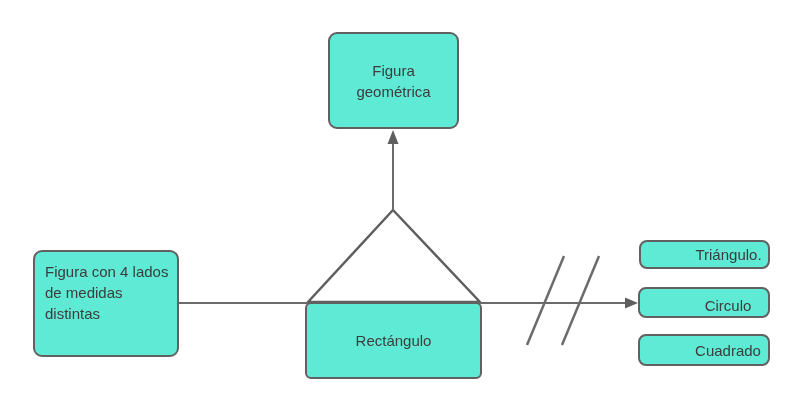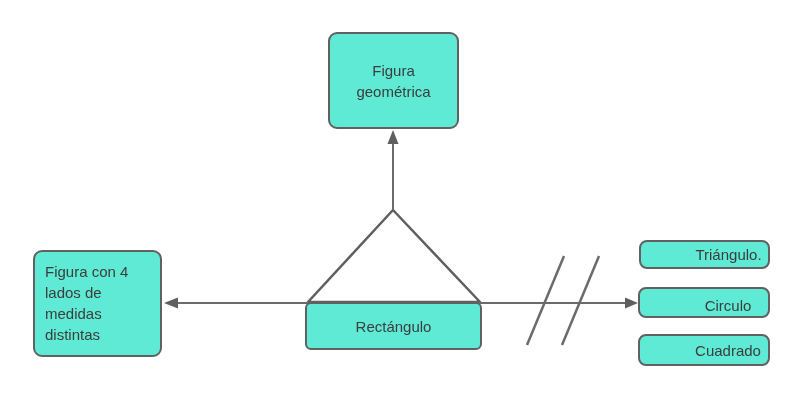--- a/index.html
+++ b/index.html
@@ -31,30 +31,30 @@
     color: #3d3d3d;
   }
   .box-top {
     left: 328px; top: 32px;
     width: 131px; height: 97px;
     border-radius: 9px;
     padding: 0 8px;
   }
   .box-left {
     left: 33px; top: 250px;
-    width: 129px; height: 107px;
+    width: 146px; height: 107px;
     border-radius: 9px;
     justify-content: flex-start;
     align-items: flex-start;
     text-align: left;
     padding: 9px 6px 6px 10px;
   }
   .box-center {
     left: 305px; top: 302px;
-    width: 177px; height: 48px;
+    width: 177px; height: 77px;
     border-radius: 6px;
   }
   .box-right {
     left: 638px;
     width: 132px;
     border-radius: 8px;
     padding-left: 48px;
   }
   .box-right-1 { top: 240px; height: 29px; left: 639px; width: 131px; }
   .box-right-2 { top: 287px; height: 31px; align-items: flex-end; }

